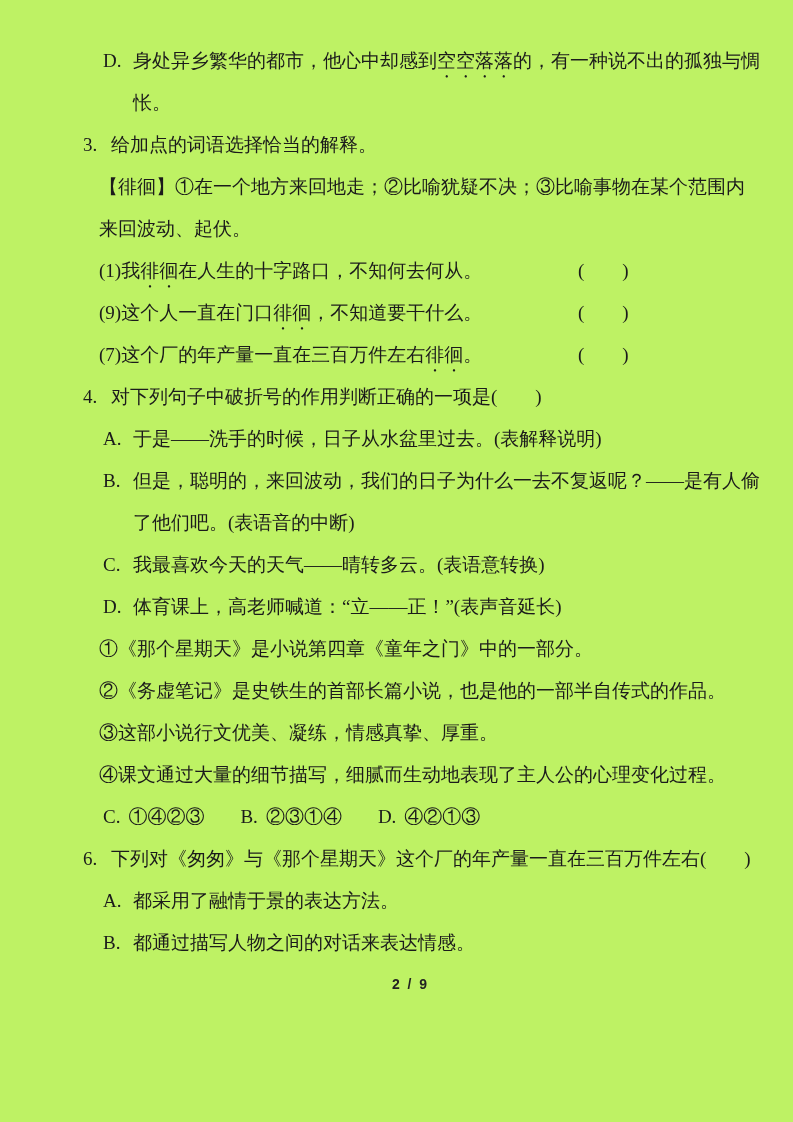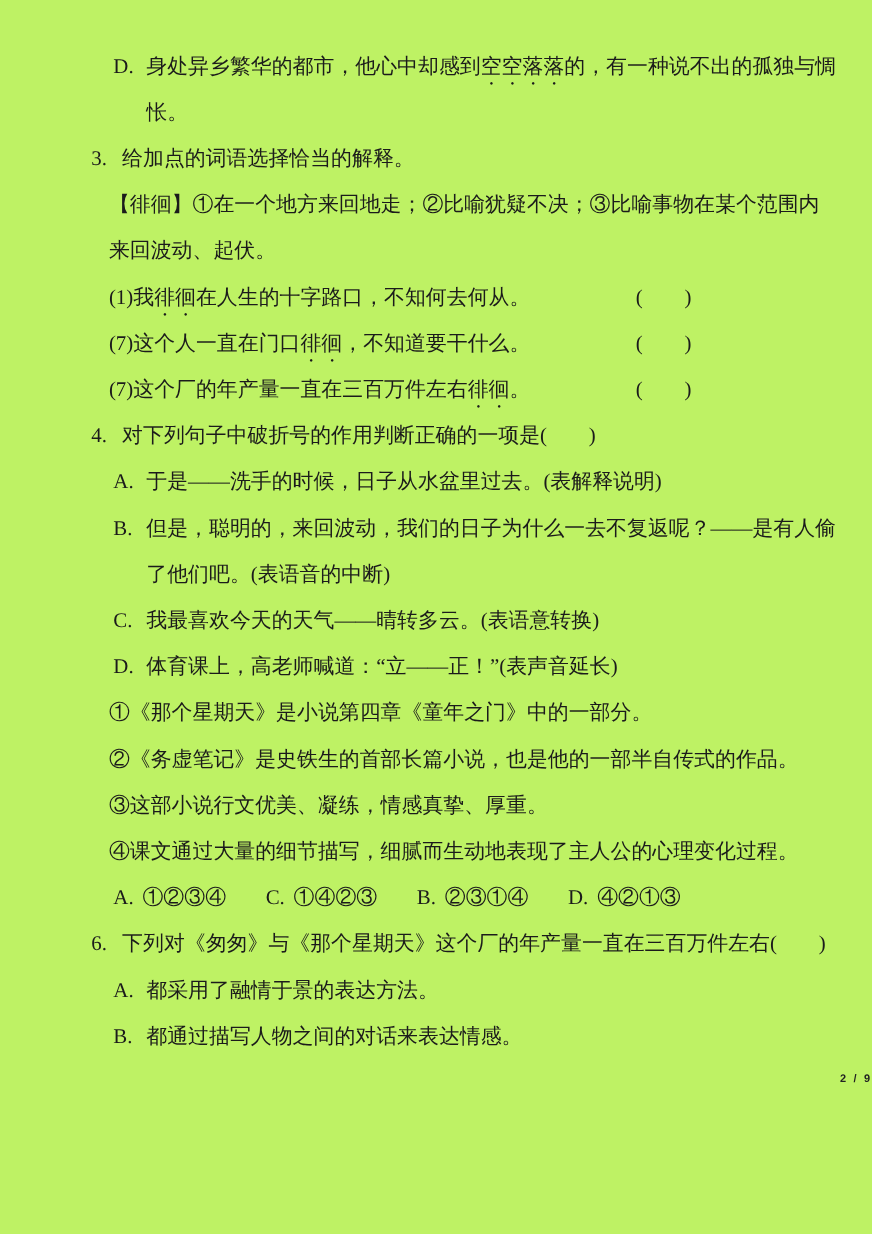--- a/index.html
+++ b/index.html
@@ -25,24 +25,24 @@
   .emph{
     -webkit-text-emphasis:filled dot;
     -webkit-text-emphasis-position:under left;
     text-emphasis:filled dot;
     text-emphasis-position:under left;
   }
   .choices{padding-left:103px;display:flex;gap:36px;}
   .choice .opt-label{width:auto;margin-right:8px;}
   .footer{
     margin-top:12px;
-    text-align:right;
+    text-align:center;
     font-family:"Liberation Sans","DejaVu Sans",sans-serif;
     font-weight:bold;
-    font-size:10px;
+    font-size:14px;
     letter-spacing:2px;
     color:#222;
     padding-left:28px;
   }
 </style>
 </head>
 <body>
 
 <div class="page">
   <div class="content">
@@ -56,21 +56,21 @@
       <span class="q-num">3.</span><span>给加点的词语选择恰当的解释。</span>
     </div>
     <div class="line sub">【徘徊】①在一个地方来回地走；②比喻犹疑不决；③比喻事物在某个范围内</div>
     <div class="line sub">来回波动、起伏。</div>
 
     <div class="line sub rel">
       <span>(1)我</span><span class="emph">徘徊</span><span>在人生的十字路口，不知何去何从。</span>
       <span class="ans">(　　)</span>
     </div>
     <div class="line sub rel">
-      <span>(7)这个人一直在门口</span><span class="emph">徘徊</span><span>，不知道要干什么。</span>
+      <span>(9)这个人一直在门口</span><span class="emph">徘徊</span><span>，不知道要干什么。</span>
       <span class="ans">(　　)</span>
     </div>
     <div class="line sub rel">
       <span>(7)这个厂的年产量一直在三百万件左右</span><span class="emph">徘徊</span><span>。</span>
       <span class="ans">(　　)</span>
     </div>
 
     <div class="line q">
       <span class="q-num">4.</span><span>对下列句子中破折号的作用判断正确的一项是(　　)</span>
     </div>
@@ -86,21 +86,20 @@
     </div>
     <div class="line opt">
       <span class="opt-label">D.</span><span>体育课上，高老师喊道：“立——正！”(表声音延长)</span>
     </div>
 
     <div class="line sub">①《那个星期天》是小说第四章《童年之门》中的一部分。</div>
     <div class="line sub">②《务虚笔记》是史铁生的首部长篇小说，也是他的一部半自传式的作品。</div>
     <div class="line sub">③这部小说行文优美、凝练，情感真挚、厚重。</div>
     <div class="line sub">④课文通过大量的细节描写，细腻而生动地表现了主人公的心理变化过程。</div>
     <div class="line choices">
-      <span class="choice"><span class="opt-label">A.</span><span>①②③④</span></span>
       <span class="choice"><span class="opt-label">C.</span><span>①④②③</span></span>
       <span class="choice"><span class="opt-label">B.</span><span>②③①④</span></span>
       <span class="choice"><span class="opt-label">D.</span><span>④②①③</span></span>
     </div>
 
     <div class="line q">
       <span class="q-num">6.</span><span>下列对《匆匆》与《那个星期天》这个厂的年产量一直在三百万件左右(　　)</span>
     </div>
     <div class="line opt">
       <span class="opt-label">A.</span><span>都采用了融情于景的表达方法。</span>

